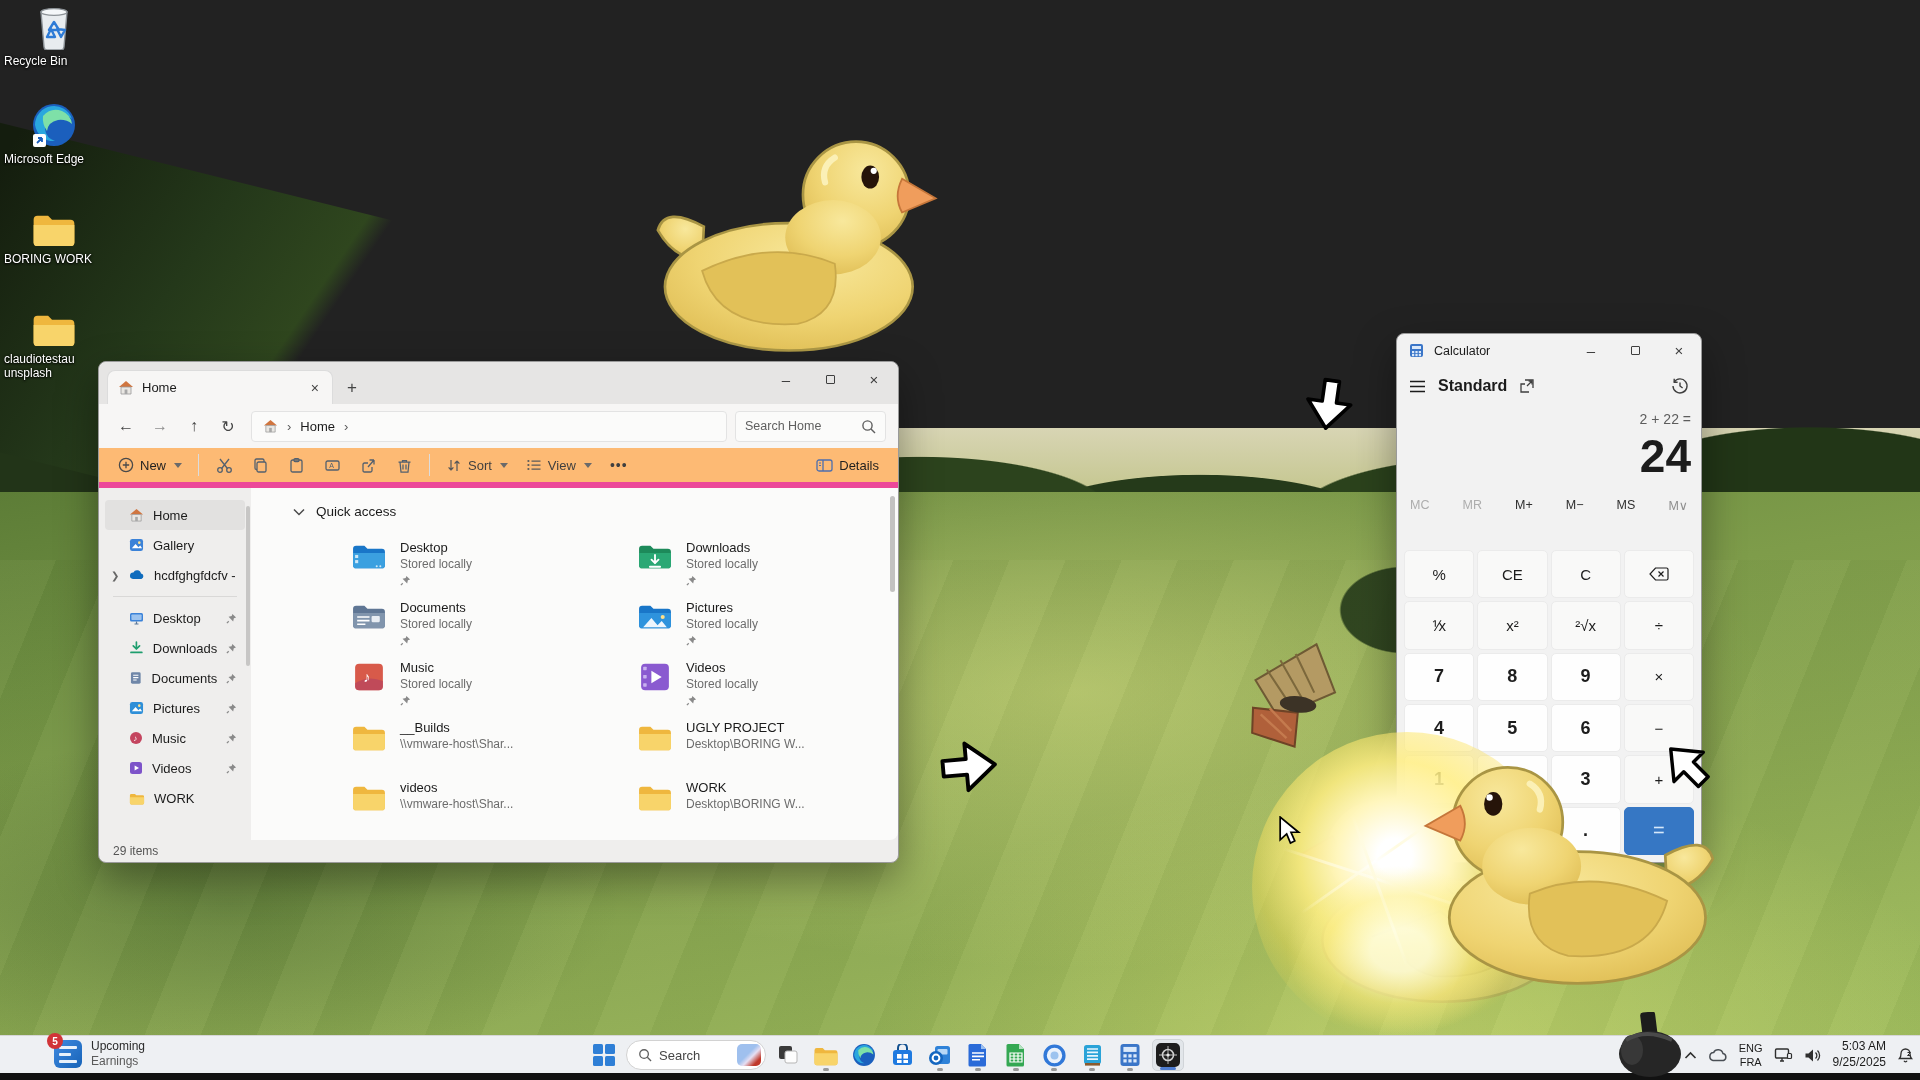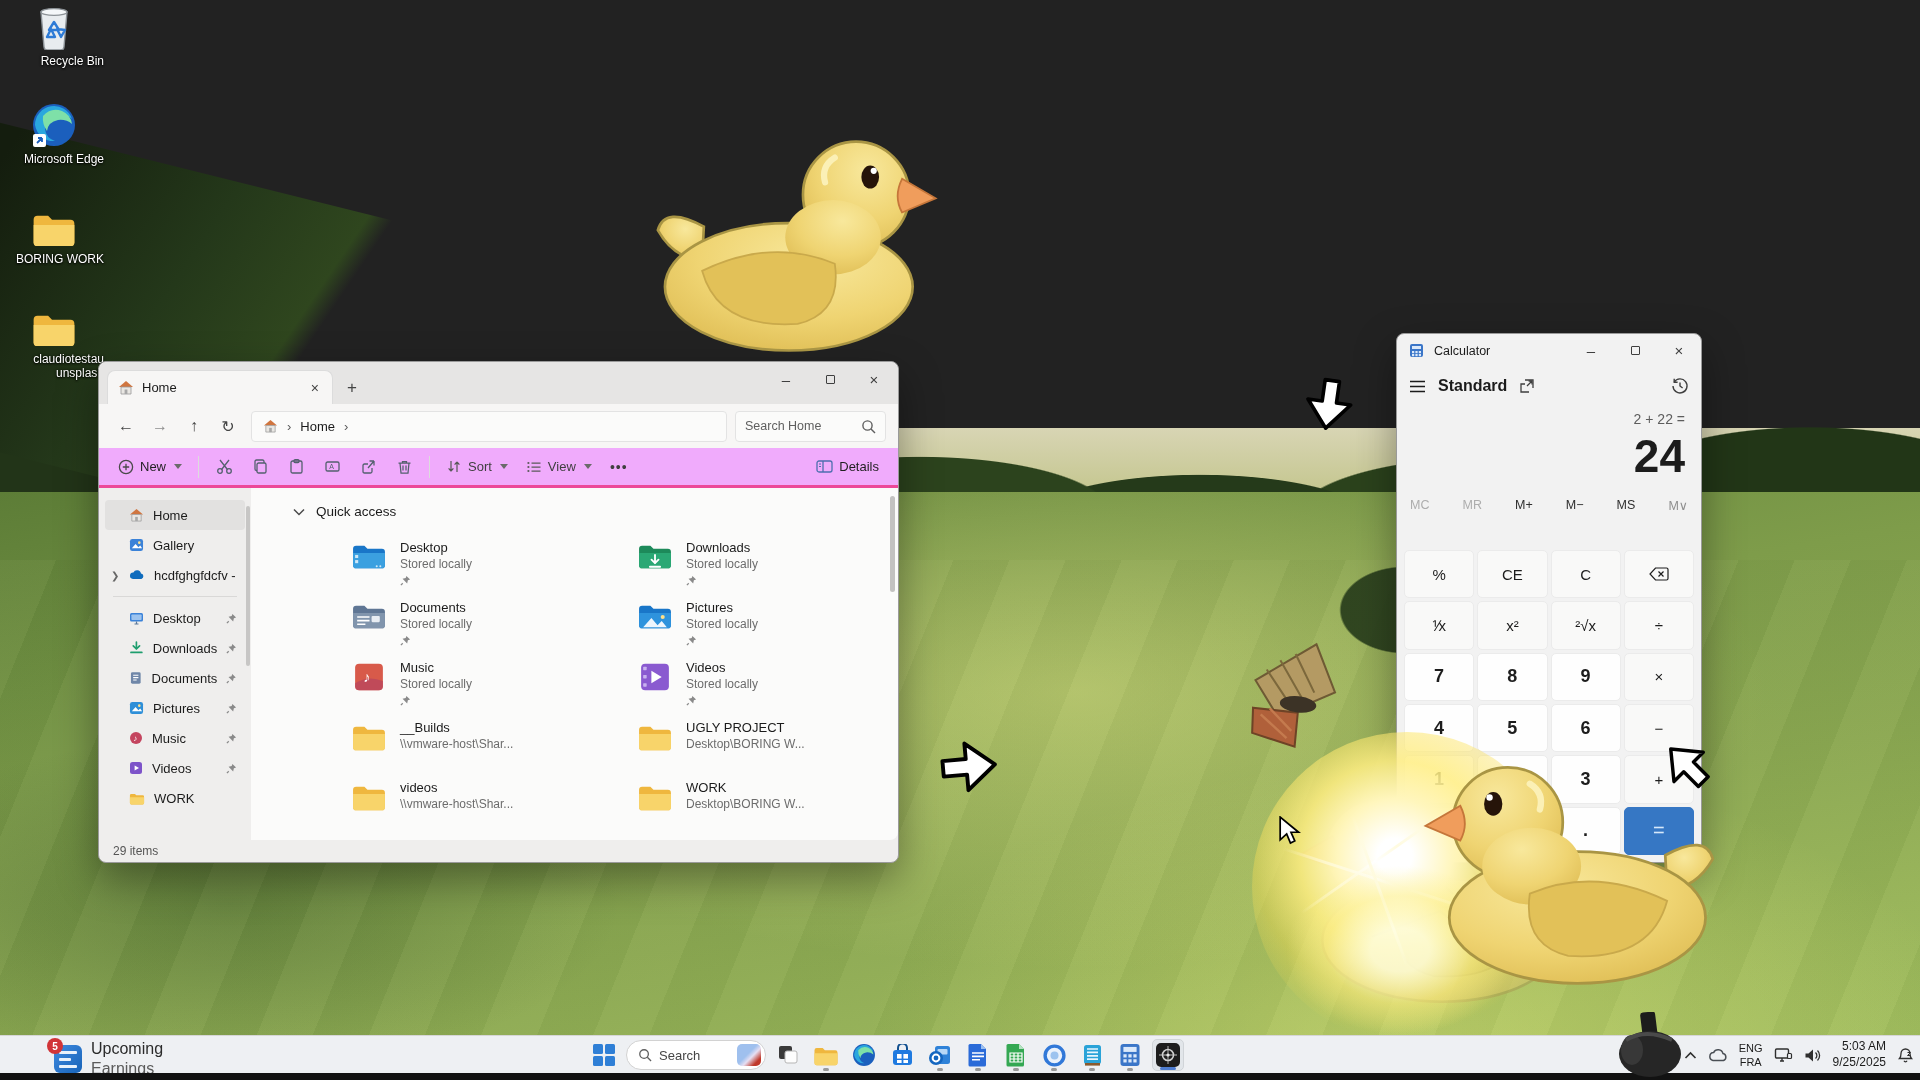--- a/index.html
+++ b/index.html
@@ -36,21 +36,21 @@
       radial-gradient(ellipse 600px 260px at 12% 70%, rgba(40,70,30,.35), transparent 65%),
       linear-gradient(170deg,#5d7d37 0%,#6f8f42 22%,#7e9c4a 40%,#8aa751 62%,#95b257 80%,#9fbd5e 100%);}
   .stripes{position:absolute;left:0;top:560px;right:0;bottom:0;opacity:.5;
     background:repeating-linear-gradient(112deg, rgba(250,250,190,.08) 0 52px, rgba(20,40,10,.05) 52px 104px);}
   .tree{position:absolute;border-radius:50%;}
   .t1{left:210px;top:520px;width:170px;height:110px;background:radial-gradient(#223618 60%,transparent 62%);}
   .t2{left:420px;top:545px;width:120px;height:80px;background:radial-gradient(#2a4019 60%,transparent 62%);}
   .t3{left:1330px;top:560px;width:150px;height:100px;background:radial-gradient(#253a1a 60%,transparent 62%);opacity:.9;}
 
   
-  .dicon{position:absolute;width:100px;text-align:right;z-index:2;cursor:default;}
+  .dicon{position:absolute;width:100px;text-align:left;z-index:2;cursor:default;}
   .dicon .img{display:flex;justify-content:center;align-items:flex-end;height:48px;margin-bottom:4px;}
   .dicon .lbl{color:#fff;font-size:12px;line-height:1.2;
     text-shadow:0 1px 2px rgba(0,0,0,.9),0 0 3px rgba(0,0,0,.8);}
 
   
   .win{position:absolute;border-radius:8px;box-shadow:0 16px 42px rgba(0,0,0,.38);border:1px solid #9a9a9a;}
   .wctl{display:flex;align-items:center;}
   .wbtn{width:44px;height:30px;display:flex;align-items:center;justify-content:center;color:#3f3f3f;font-size:15px;}
   .wbtn .sq{width:9px;height:9px;border:1.2px solid #3f3f3f;border-radius:1px;}
 
@@ -63,21 +63,21 @@
   .newtab{font-size:17px;color:#444;margin:0 0 6px 14px;}
   .tabstrip .wctl{position:absolute;right:2px;top:2px;}
   .addr{height:44px;background:#f7f6f5;display:flex;align-items:center;gap:4px;padding:0 12px;}
   .nav{width:30px;height:30px;display:flex;align-items:center;justify-content:center;font-size:16px;color:#454545;}
   .nav.dim{color:#8d8d8d;}
   .crumbbox{flex:1;height:31px;background:#fbfbfa;border:1px solid #e3e3e3;border-radius:4px;display:flex;align-items:center;gap:9px;padding:0 11px;margin:0 4px;}
   .crumbbox .txt{font-size:13px;color:#1b1b1b;}
   .crumbbox .chv{font-size:13px;color:#5a5a5a;}
   .searchbox{width:151px;height:31px;background:#fbfbfa;border:1px solid #e3e3e3;border-radius:4px;display:flex;align-items:center;padding:0 9px;gap:6px;}
   .searchbox .ph{flex:1;font-size:12.5px;color:#5f5f5f;}
-  .cmdbar{height:40px;background:#f0abfc;border-bottom:3px solid #ec4899;display:flex;align-items:center;padding:0 10px;}
+  .cmdbar{height:40px;background:#fdba74;border-bottom:6px solid #ec4899;display:flex;align-items:center;padding:0 10px;}
   .cmd{display:flex;align-items:center;gap:6px;padding:0 9px;height:32px;border-radius:4px;color:#1f1f1f;font-size:13px;}
   .cmd .caret{width:0;height:0;border-left:4px solid transparent;border-right:4px solid transparent;border-top:5px solid #6a6a6a;margin-left:2px;}
   .cmdsep{width:1px;height:22px;background:#dcdcdc;margin:0 7px;}
   .icbtn{width:36px;height:32px;display:flex;align-items:center;justify-content:center;border-radius:4px;}
   .cmdbar .spacer{flex:1;}
   .ebody{position:absolute;left:0;top:126px;right:0;bottom:22px;display:flex;}
   .sidebar{width:152px;position:relative;padding-top:12px;}
   .sitem{height:30px;display:flex;align-items:center;gap:9px;padding:0 8px 0 24px;font-size:13px;color:#1b1b1b;position:relative;border-radius:4px;margin:0 6px;}
   .sitem.sel{background:#e2e1e0;}
   .sitem .exp{position:absolute;left:6px;font-size:10px;color:#666;}
@@ -95,38 +95,38 @@
   .statusbar{position:absolute;left:0;bottom:0;height:22px;right:0;display:flex;align-items:center;padding-left:14px;font-size:12px;color:#555;}
 
   
   #calc{left:1396px;top:333px;width:306px;height:530px;background:#f2f2f2;z-index:5;overflow:hidden;}
   .ctitle{height:33px;display:flex;align-items:center;gap:10px;padding-left:12px;position:relative;}
   .ctitle .cname{font-size:12.5px;color:#1b1b1b;}
   .ctitle .wctl{position:absolute;right:0;top:1px;}
   .cmode{height:38px;display:flex;align-items:center;gap:12px;padding:0 12px;}
   .cmode .mname{font-size:16px;font-weight:700;color:#1b1b1b;}
   .cmode .spacer{flex:1;}
-  .cdisplay{text-align:right;padding:6px 16px 0 16px;}
+  .cdisplay{text-align:right;padding:6px 10px 0 16px;}
   .cexpr{font-size:14px;color:#5d5d5d;height:20px;}
   .cres{font-size:46px;font-weight:600;color:#1c1c1c;line-height:1.1;}
   .cmem{display:flex;justify-content:space-between;padding:0 13px;margin-top:16px;font-size:12.5px;}
   .cmem .dis{color:#adadad;} .cmem .en{color:#2f2f2f;} .cmem .dd{color:#8f8f8f;}
   .ckeys{position:absolute;left:7px;right:7px;top:216px;bottom:7px;display:grid;grid-template-columns:repeat(4,1fr);grid-auto-rows:1fr;gap:3px;}
   .key{display:flex;align-items:center;justify-content:center;border-radius:5px;background:#f9f9f8;border:1px solid #ebebeb;font-size:15px;color:#1d1d1d;}
   .key.dig{background:#fefefe;font-weight:600;font-size:18px;}
   .key.eq{background:#3677c4;border-color:#3677c4;color:#d6e8fa;font-size:20px;}
 
   
   #taskbar{position:absolute;left:0;right:0;bottom:7px;height:38px;background:#eef0f3;border-top:1px solid #d6d6d6;z-index:30;}
   #bottomstrip{position:absolute;left:0;right:0;bottom:0;height:7px;background:#121212;z-index:31;}
   .widget{position:absolute;left:54px;top:3px;display:flex;align-items:center;gap:9px;}
   .widget .wicon{position:relative;width:28px;height:28px;border-radius:6px;background:linear-gradient(135deg,#3f8ae0,#1763b8);}
   .widget .bar{position:absolute;left:5px;right:5px;height:3px;background:#e8f1fb;border-radius:1px;}
   .widget .badge{position:absolute;left:-7px;top:-7px;width:16px;height:16px;border-radius:50%;background:#d13438;color:#fff;font-size:10px;display:flex;align-items:center;justify-content:center;font-weight:700;}
-  .widget .wtxt{font-size:16px;line-height:1.25;color:#2b2b2b;}
+  .widget .wtxt{font-size:12px;line-height:1.25;color:#2b2b2b;}
   .widget .wtxt .l2{color:#5a5a5a;}
   .centerbar{position:absolute;left:588px;top:0;height:38px;display:flex;align-items:center;gap:6px;}
   .tbicon{width:32px;height:32px;display:flex;align-items:center;justify-content:center;position:relative;border-radius:5px;}
   .tbicon.active{background:#e2e6ea;border:1px solid #d0d4d8;}
   .rdot{position:absolute;bottom:0px;left:50%;transform:translateX(-50%);width:6px;height:3px;border-radius:2px;background:#9a9a9a;}
   .rline{position:absolute;bottom:0px;left:50%;transform:translateX(-50%);width:16px;height:3px;border-radius:2px;background:#4f7dd0;}
   .searchpill{height:30px;width:140px;background:#fff;border:1px solid #d2d2d2;border-radius:16px;display:flex;align-items:center;gap:7px;padding:0 4px 0 11px;}
   .searchpill .stxt{flex:1;font-size:13px;color:#454545;}
   .sthumb{width:24px;height:22px;border-radius:5px;background:linear-gradient(135deg,#9fc0ee 45%,#e6dff2 60%,#c0392b 82%);}
   .tray{position:absolute;right:6px;top:0;height:38px;display:flex;align-items:center;gap:11px;}

